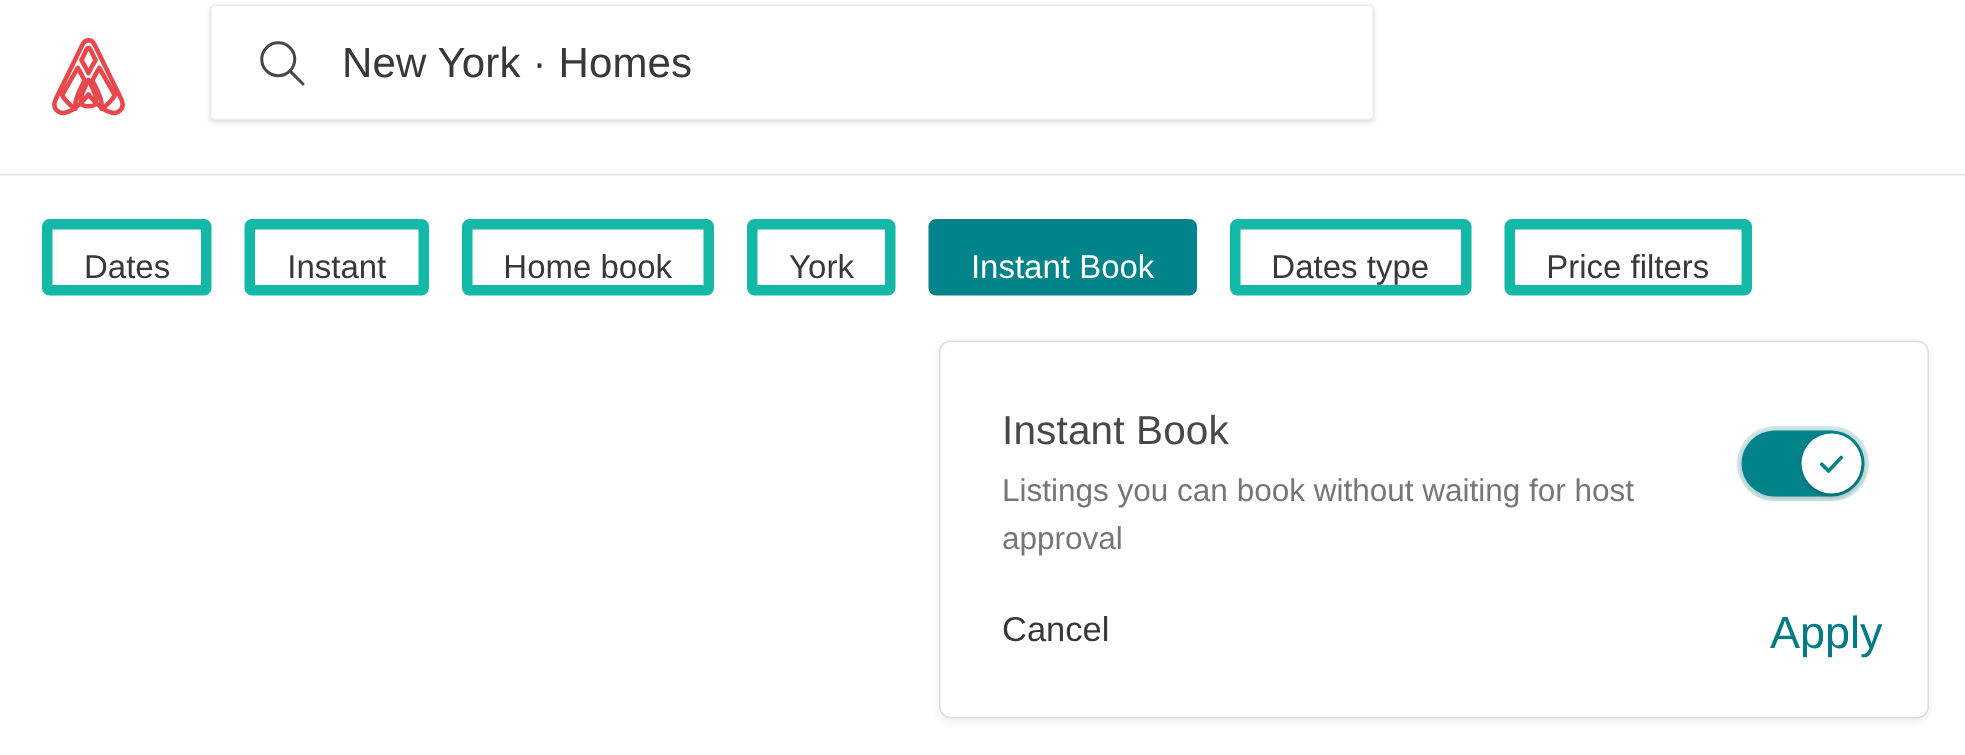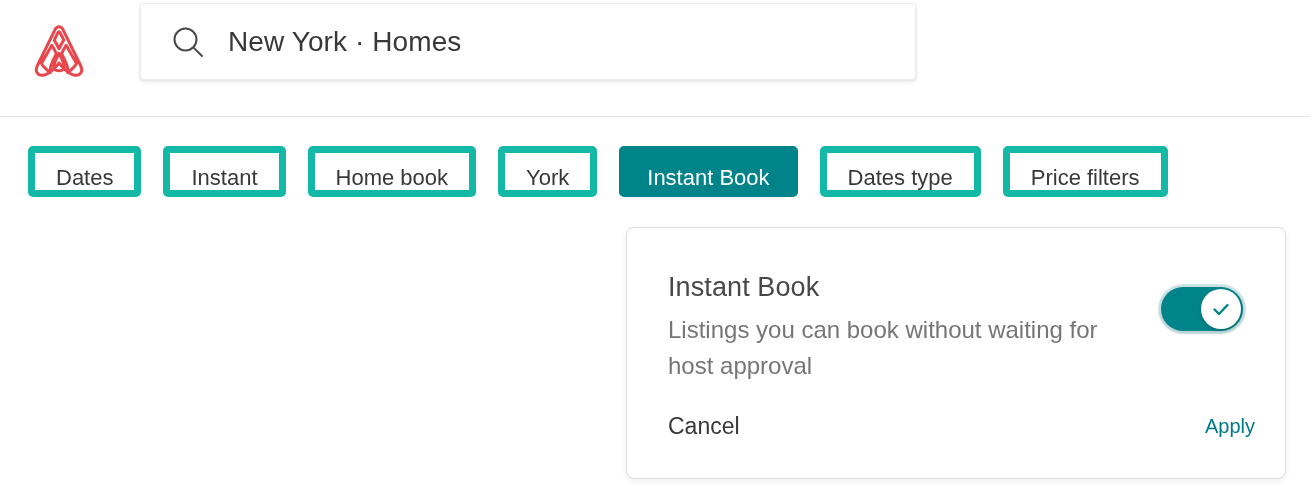--- a/index.html
+++ b/index.html
@@ -122,21 +122,21 @@
   }
   .panel-title {
     font-size: 27px;
     color: #484848;
     line-height: 1.1;
     margin: 0 0 9px 0;
     font-weight: normal;
     letter-spacing: 0.1px;
   }
   .panel-desc {
-    font-size: 24px;
+    font-size: 21px;
     color: #767676;
     line-height: 1.52;
     margin: 0;
   }
 
   
   .toggle {
     position: relative;
     margin-top: 14px;
     margin-right: 12px;
@@ -173,38 +173,38 @@
     display: block;
   }
 
   
   .panel-footer {
     position: absolute;
     left: 41px;
     right: 30px;
     bottom: 38px;
     display: flex;
-    align-items: center;
+    align-items: flex-start;
     justify-content: space-between;
   }
   .btn-cancel {
     background: none;
     border: none;
     padding: 0;
     font-family: "Liberation Sans", sans-serif;
     font-size: 23px;
     color: #383838;
     cursor: pointer;
   }
   .btn-apply {
     background: none;
     border: none;
     padding: 0;
     font-family: "Liberation Sans", sans-serif;
-    font-size: 20px;
+    font-size: 30px;
     color: #007a87;
     cursor: pointer;
   }
 </style>
 </head>
 <body>
 
 <div class="header">
 
   <svg class="logo" viewBox="0 0 64 64">

